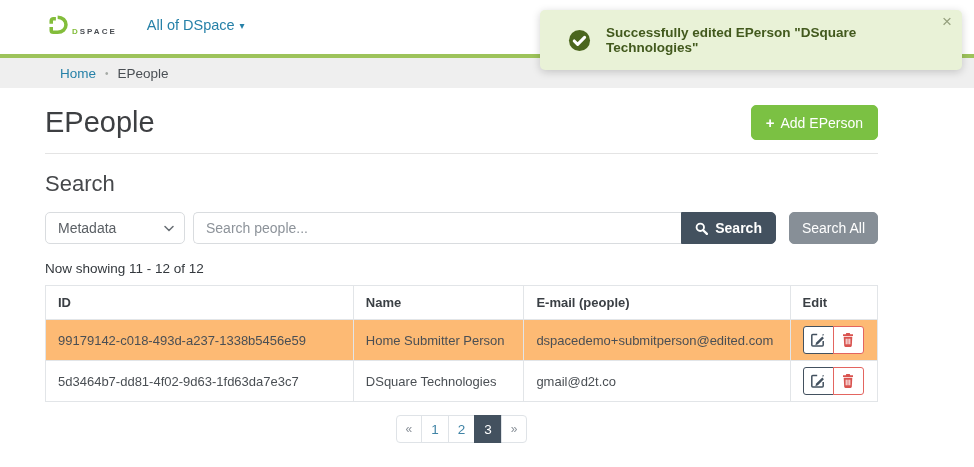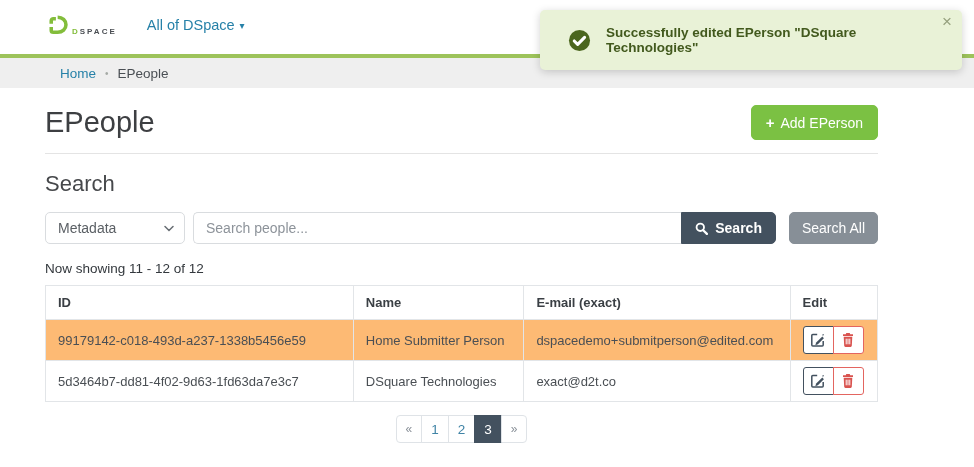--- a/index.html
+++ b/index.html
@@ -154,21 +154,21 @@
     <button class="btn-browse">Search All</button>
   </div>
 
   <div class="summary">Now showing 11 - 12 of 12</div>
 
   <table>
     <thead>
       <tr>
         <th class="col-id">ID</th>
         <th class="col-name">Name</th>
-        <th class="col-email">E-mail (exact)</th>
+        <th class="col-email">E-mail (people)</th>
         <th class="col-edit">Edit</th>
       </tr>
     </thead>
     <tbody>
       <tr class="highlight">
         <td>99179142-c018-493d-a237-1338b5456e59</td>
         <td>Home Submitter Person</td>
         <td>dspacedemo+submitperson@edited.com</td>
         <td class="edit-cell">
           <span class="btn-group">
@@ -189,21 +189,21 @@
                   <path d="M4.2 5.7v5.6M6 5.7v5.6M7.8 5.7v5.6" stroke="#fff" stroke-width="1"></path>
                 </svg>
               </span>
             </button>
           </span>
         </td>
       </tr>
       <tr>
         <td>5d3464b7-dd81-4f02-9d63-1fd63da7e3c7</td>
         <td>DSquare Technologies</td>
-        <td>exact@d2t.co</td>
+        <td>gmail@d2t.co</td>
         <td class="edit-cell">
           <span class="btn-group">
             <button class="btn-icon btn-edit">
               <span style="display:inline-flex">
                 <svg width="14" height="14" viewBox="0 0 14 14">
                   <path d="M12.2 8v4a1 1 0 0 1-1 1H1.8a1 1 0 0 1-1-1V2.6a1 1 0 0 1 1-1h4.4" fill="none" stroke="#43515f" stroke-width="1.5"></path>
                   <path d="M5.2 9.6l-.9 2.6 2.6-.9 6-6.1L11.3 3.5z" fill="#43515f"></path>
                   <path d="M12 2.8l-.9-.9 1-1 .9.9z" fill="#43515f"></path>
                 </svg>
               </span>

